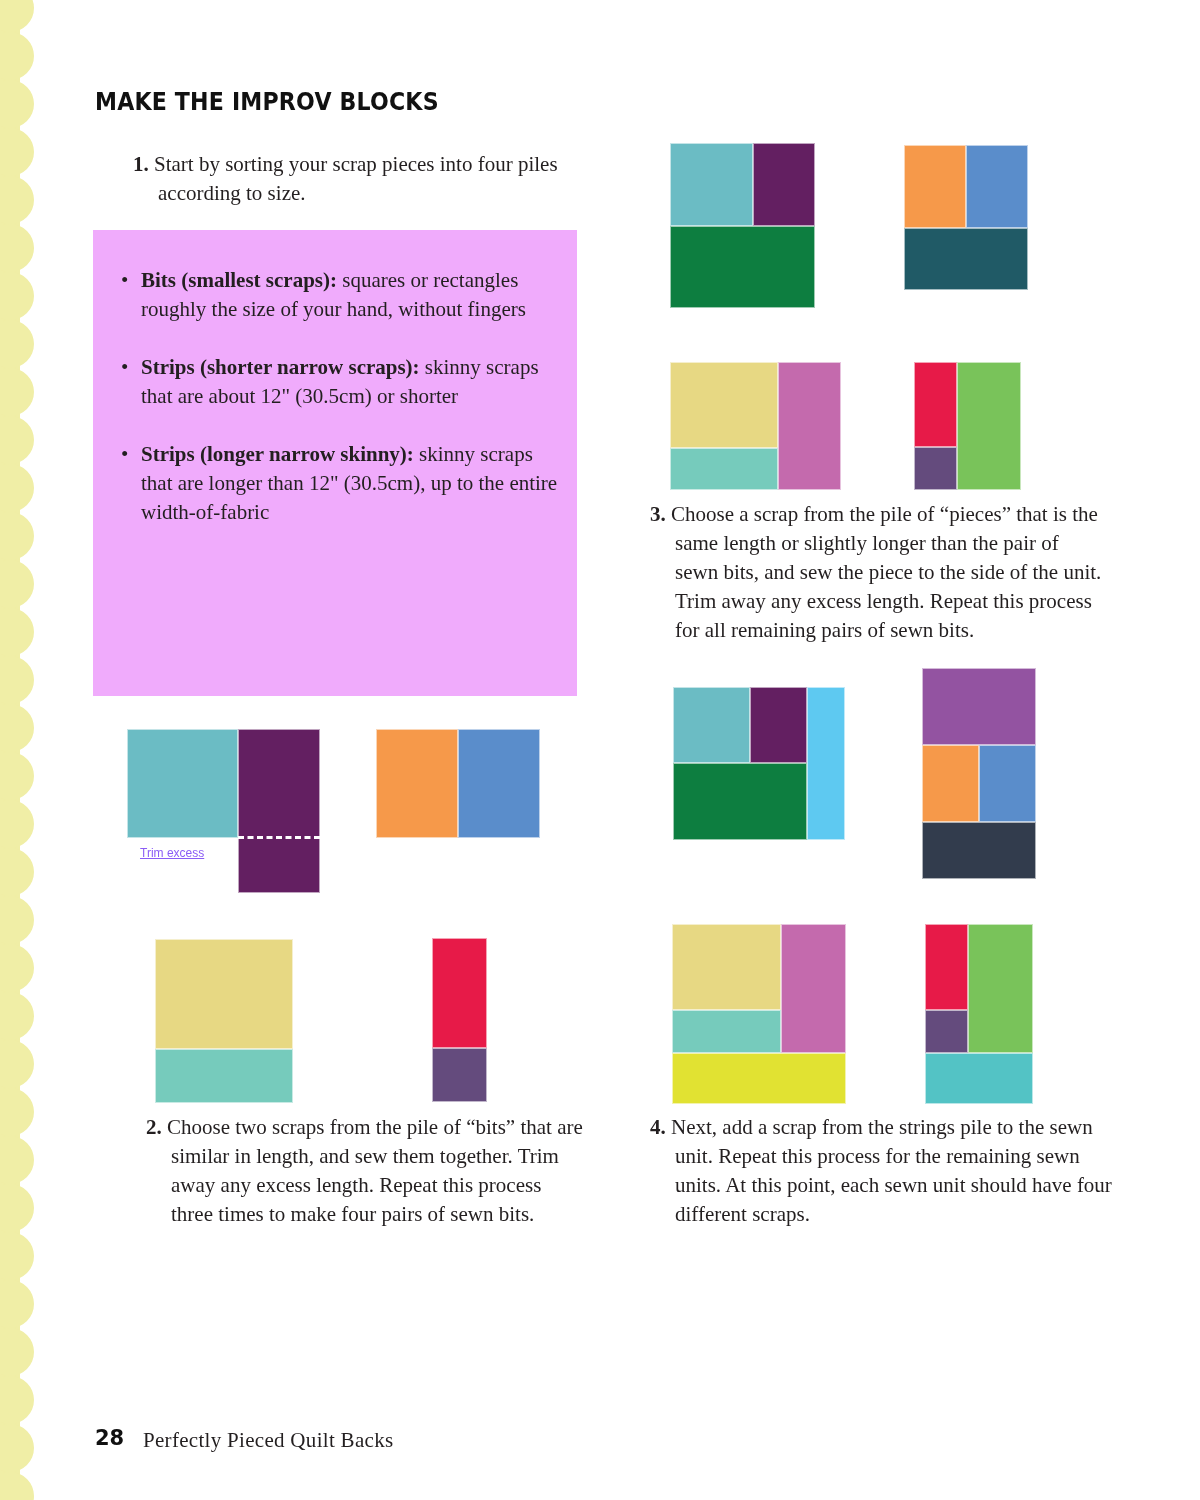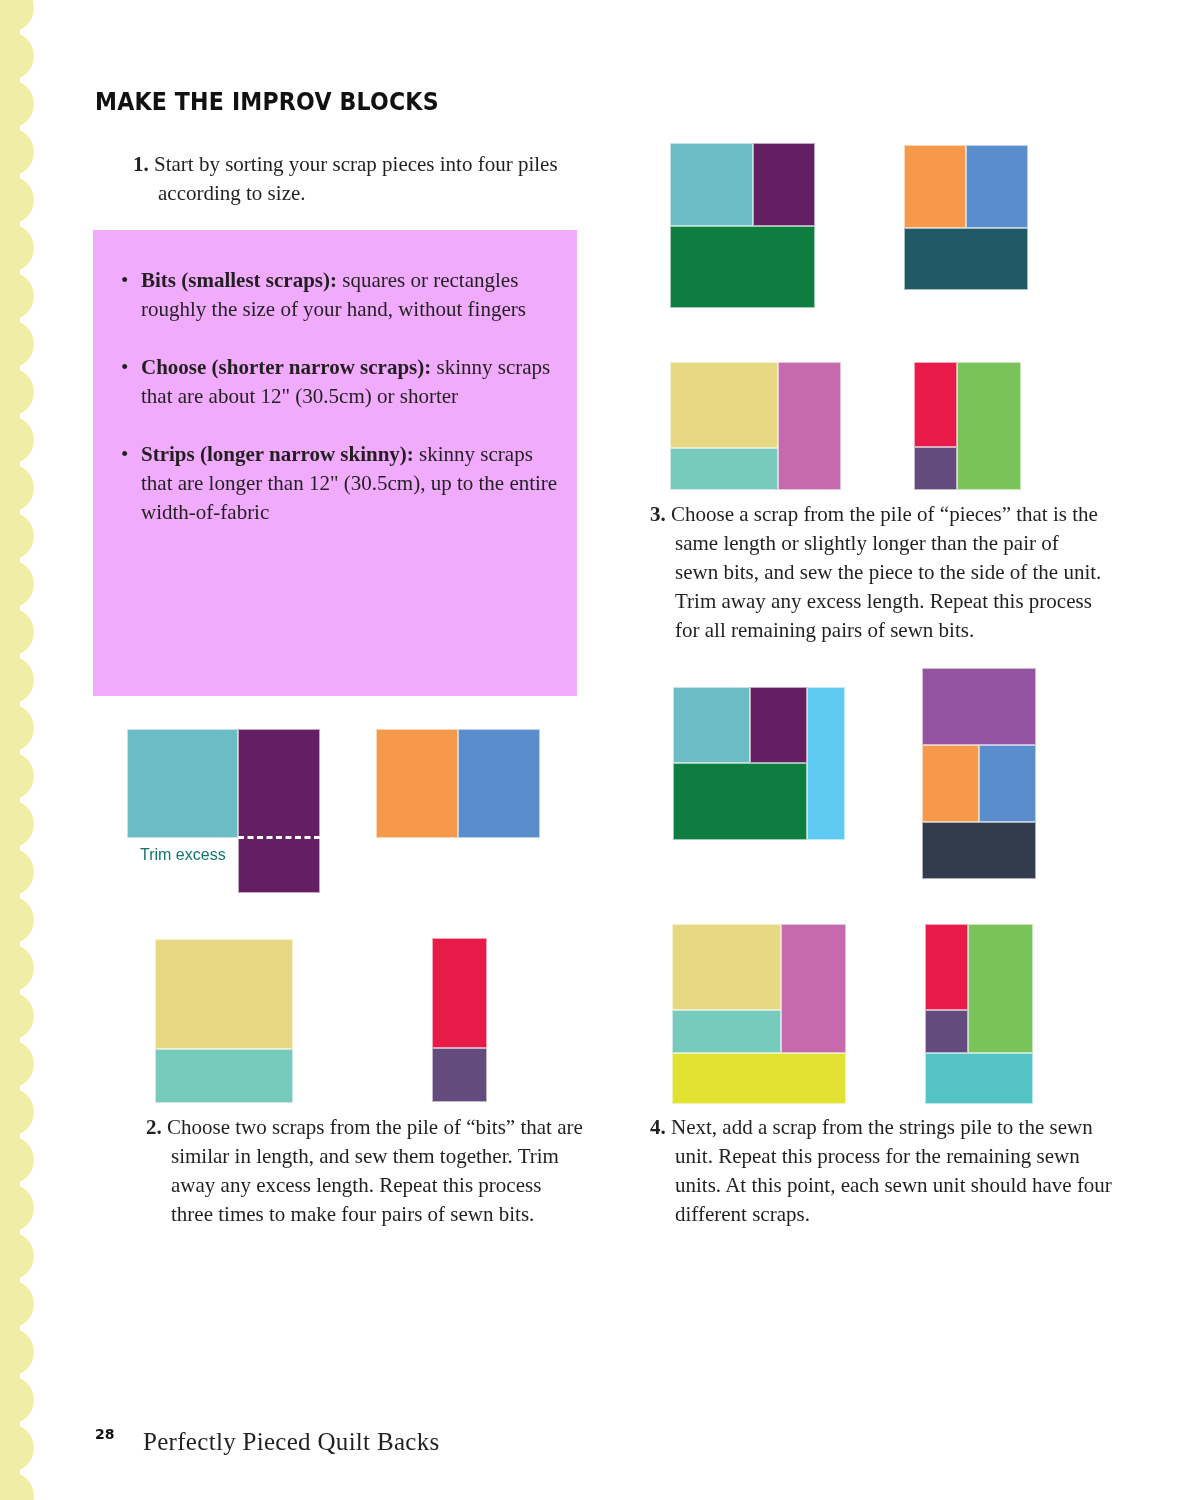--- a/index.html
+++ b/index.html
@@ -11,23 +11,23 @@
   .step{position:absolute;font-size:21px;line-height:29px;}
   .step .num{font-weight:bold;}
   .step .body{display:block;padding-left:25px;text-indent:-25px;margin-left:38px;}
   .box{position:absolute;left:93px;top:230px;width:484px;height:466px;background:#f0abfc;}
   .bullets{list-style:none;margin:0;padding:0;position:absolute;left:28px;top:36px;width:440px;}
   .bullets li{position:relative;padding-left:20px;font-size:21px;line-height:29px;margin-bottom:29px;}
   .bullets li::before{content:"\2022";position:absolute;left:0;top:0;}
   .bullets b{font-weight:bold;}
   .piece{position:absolute;box-sizing:border-box;border:1px solid rgba(255,255,255,0.6);}
   .dash{position:absolute;left:238px;top:836px;width:82px;height:0;border-top:3px dashed #fff;}
-  .trim{position:absolute;left:140px;top:846px;font-family:"Liberation Sans","DejaVu Sans",sans-serif;font-size:16px;color:#0f766e;}
-  .footer-num{position:absolute;left:95px;top:1426px;font-family:"DejaVu Sans","Liberation Sans",sans-serif;font-weight:bold;font-size:14px;color:#111;}
-  .footer-title{position:absolute;left:143px;top:1428px;font-size:25px;color:#231f20;letter-spacing:0.3px;text-align:center;}
+  .trim{position:absolute;left:140px;top:846px;font-family:"Liberation Sans","DejaVu Sans",sans-serif;font-size:12px;color:#8b5cf6;text-decoration:underline;}
+  .footer-num{position:absolute;left:95px;top:1426px;font-family:"DejaVu Sans","Liberation Sans",sans-serif;font-weight:bold;font-size:21px;color:#111;}
+  .footer-title{position:absolute;left:143px;top:1428px;font-size:21px;color:#231f20;letter-spacing:0.3px;text-align:center;}
 </style>
 </head>
 <body>
 
 <svg class="scallop" viewBox="0 0 40 1500" preserveAspectRatio="none">
   <rect x="0" y="0" width="20" height="1500" fill="#f0eea6"></rect>
   <g fill="#f0eea6">
     <circle cx="10" cy="8" r="24"></circle>
       <circle cx="10" cy="56" r="24"></circle>
       <circle cx="10" cy="104" r="24"></circle>
@@ -65,21 +65,21 @@
 
 <div class="heading">MAKE THE IMPROV BLOCKS</div>
 
 <div class="step" style="left:95px;top:150px;width:480px;">
   <span class="body"><span class="num">1.</span> <span>Start by sorting your scrap pieces into four piles according to size.</span></span>
 </div>
 
 <div class="box">
   <ul class="bullets">
     <li><b>Bits (smallest scraps):</b> <span>squares or rectangles roughly the size of your hand, without fingers</span></li>
-    <li><b>Choose (shorter narrow scraps):</b> <span>skinny scraps that are about 12" (30.5cm) or shorter</span></li>
+    <li><b>Strips (shorter narrow scraps):</b> <span>skinny scraps that are about 12" (30.5cm) or shorter</span></li>
     <li><b>Strips (longer narrow skinny):</b> <span>skinny scraps that are longer than 12" (30.5cm), up to the entire width-of-fabric</span></li>
   </ul>
 </div>
 
 <div>
   <div class="piece" style="left:127px;top:729px;width:111px;height:109px;background:#6bbcc4;"></div>
   <div class="piece" style="left:238px;top:729px;width:82px;height:164px;background:#631f61;"></div>
   <div class="dash"></div>
   <div class="trim">Trim excess</div>
 

